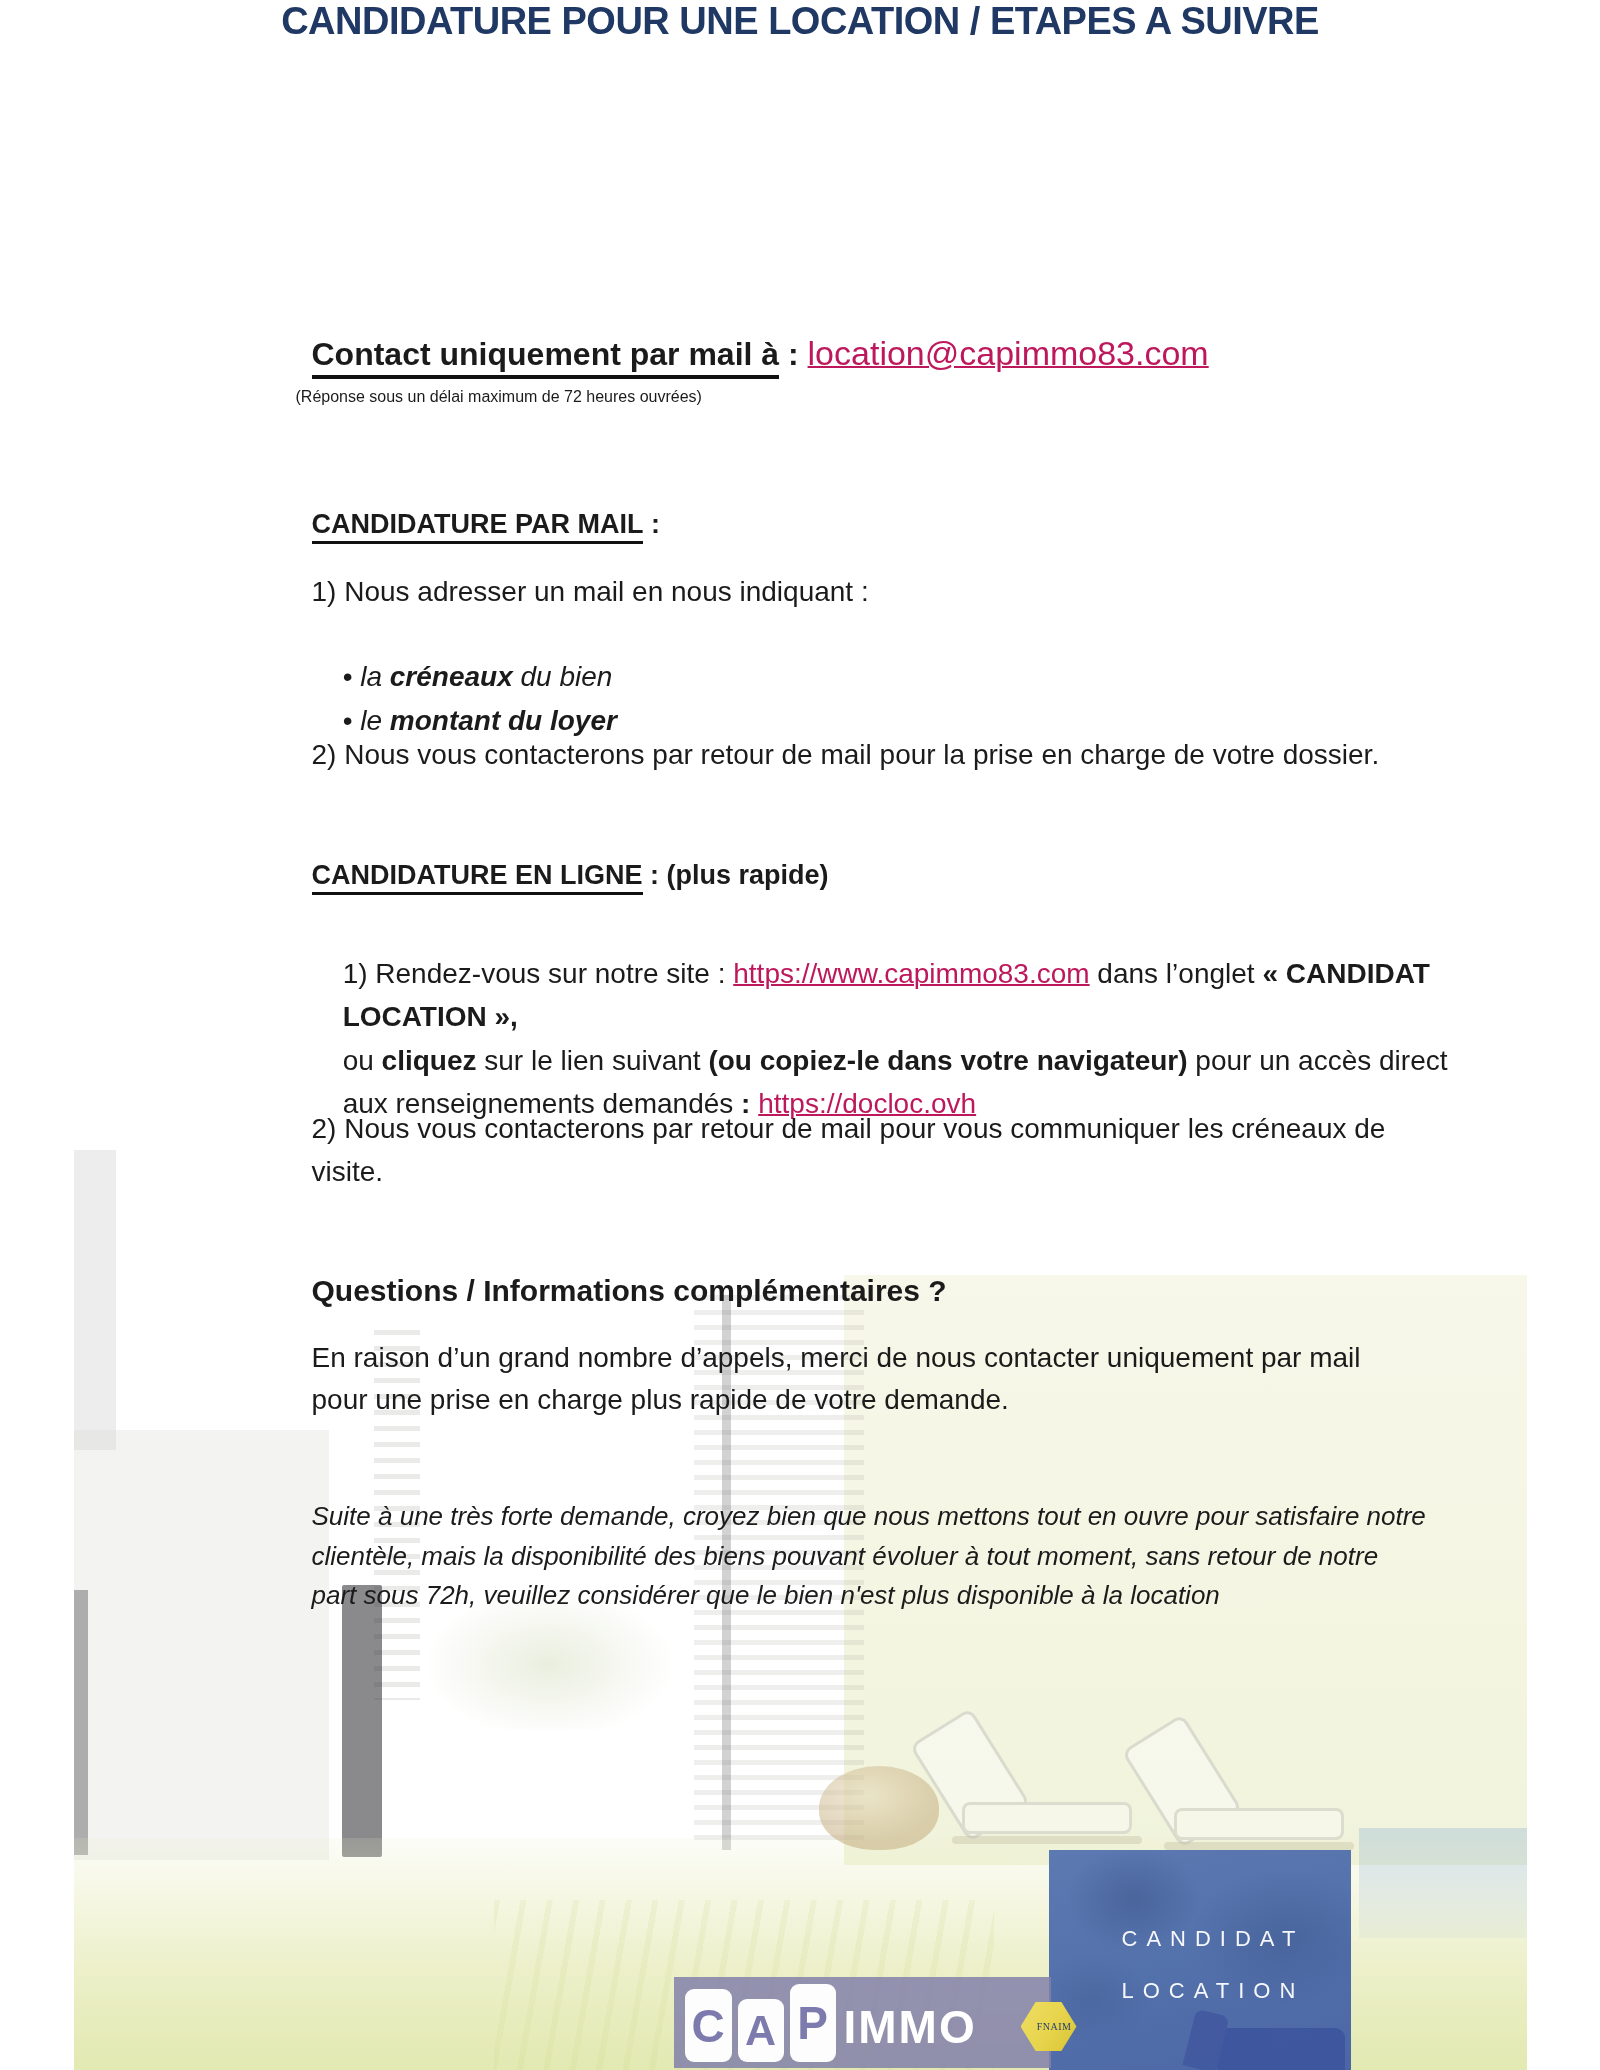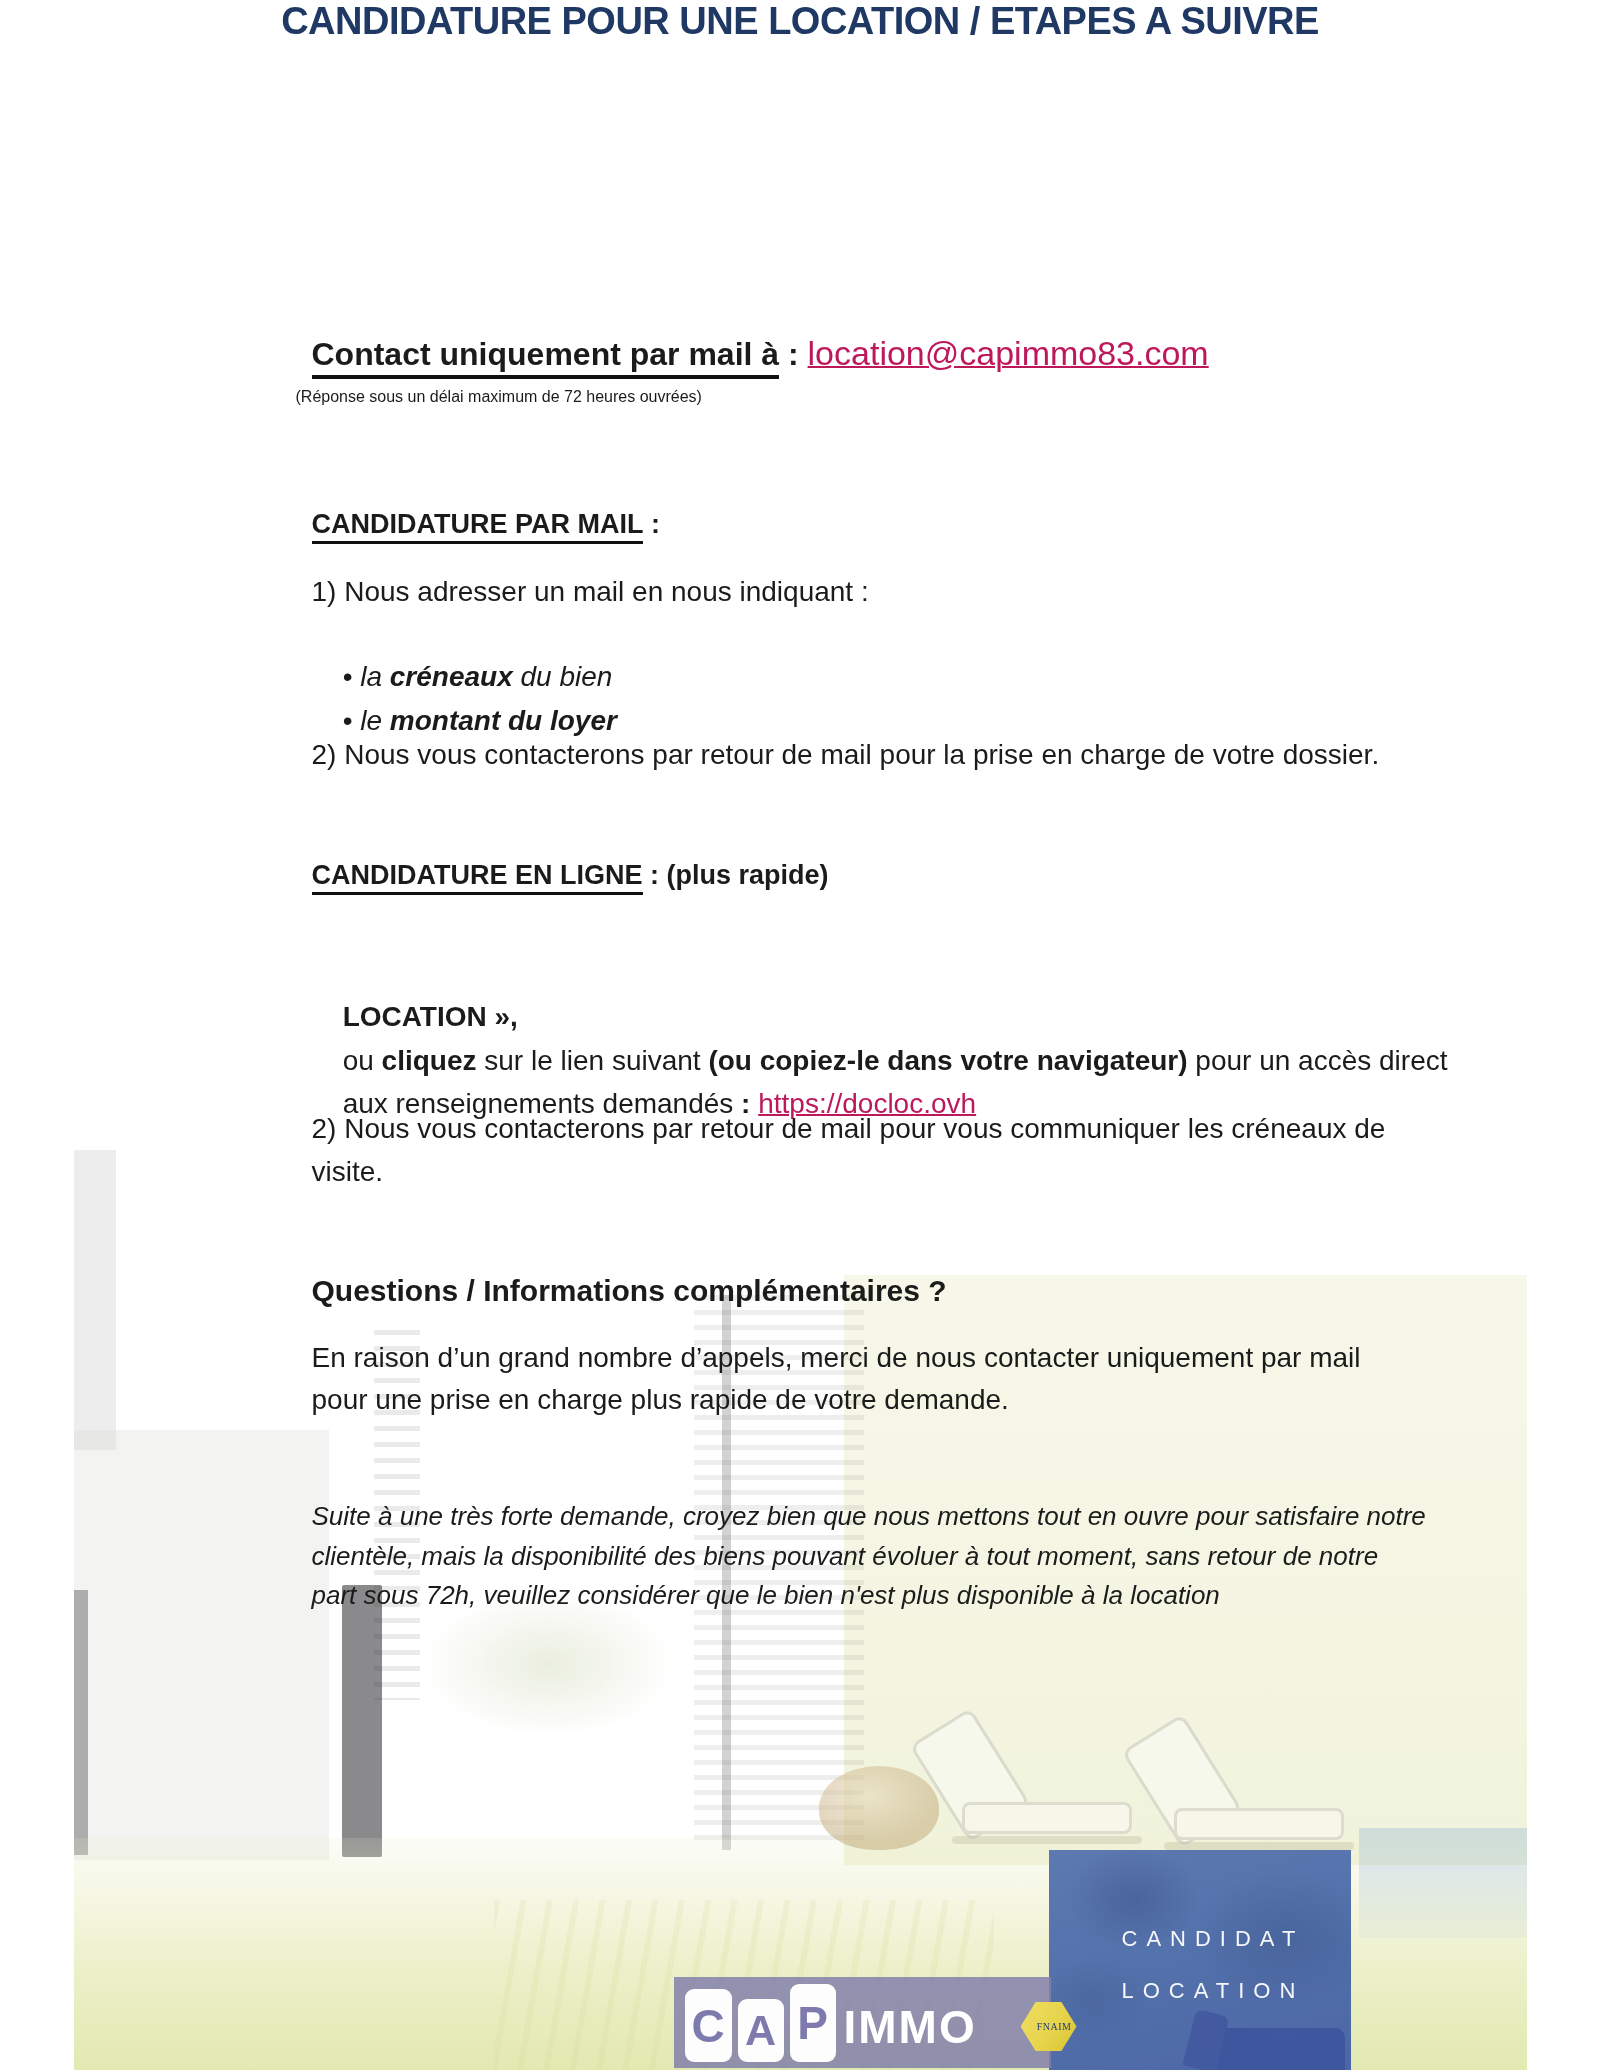--- a/index.html
+++ b/index.html
@@ -167,20 +167,23 @@
     <span>• </span><span class="i">la </span><span class="i b">créneaux</span><span class="i"> du bien</span>
   </div>
   <div class="abs bullet-line line bullet-2">
     <span>• </span><span class="i">le </span><span class="i b">montant du loyer</span><span class="i"></span>
   </div>
   <div class="abs body-line line step2-mail">2) Nous vous contacterons par retour de mail pour la prise en charge de votre dossier.</div>
 
   <div class="abs sec-heading h-online">
     <span class="u">CANDIDATURE EN LIGNE</span><span> : </span><span>(plus rapide)</span>
   </div>
+  <div class="abs body-line line on-l1">
+    <span>1) Rendez-vous sur notre site : </span><a class="link inline-link" href="#">https://www.capimmo83.com</a><span> dans l’onglet </span><span class="b">« CANDIDAT</span>
+  </div>
   <div class="abs body-line line on-l2">
     <span class="b">LOCATION »,</span>
   </div>
   <div class="abs body-line line on-l3">
     <span>ou </span><span class="b">cliquez</span><span> sur le lien suivant </span><span class="b">(ou copiez-le dans votre navigateur)</span><span> pour un accès direct</span>
   </div>
   <div class="abs body-line line on-l4">
     <span>aux renseignements demandés</span><span class="b"> : </span><a class="link inline-link" href="#">https://docloc.ovh</a>
   </div>
   <div class="abs body-line line on-step2a">2) Nous vous contacterons par retour de mail pour vous communiquer les créneaux de</div>

